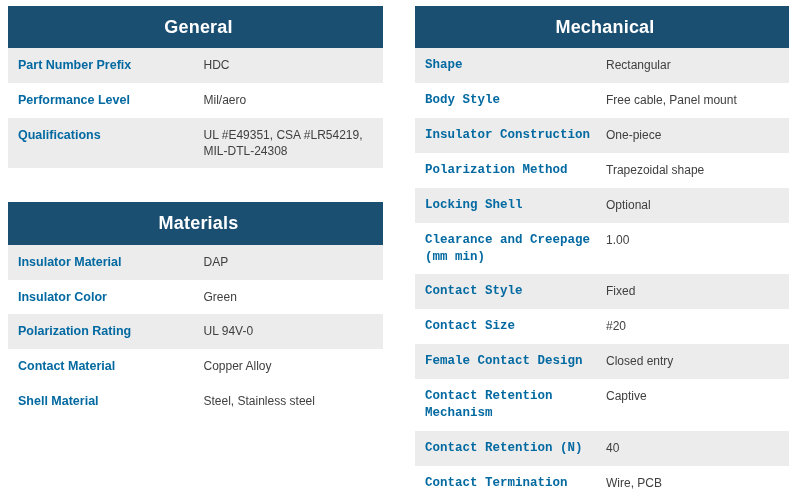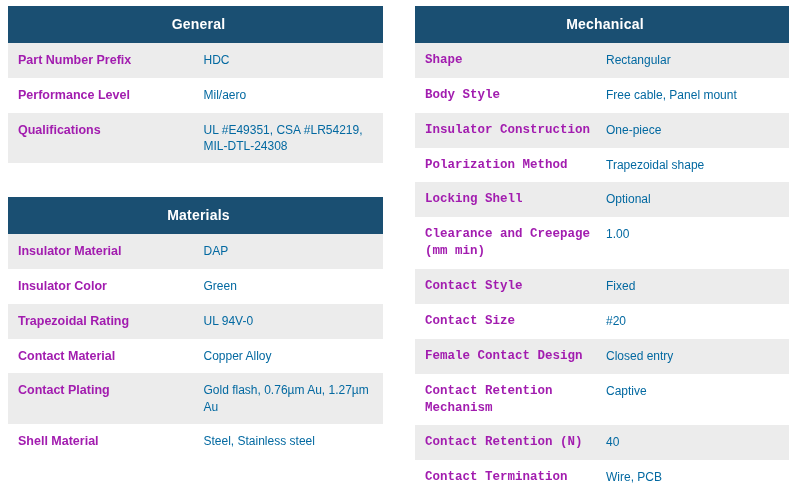--- a/index.html
+++ b/index.html
@@ -34,46 +34,46 @@
     width: 100%;
     border-collapse: collapse;
     table-layout: fixed;
   }
   .table-gap {
     height: 34px;
   }
   .tbl-header {
     background: #1a4f72;
     color: #ffffff;
-    font-size: 14px;
+    font-size: 18px;
     font-weight: bold;
     text-align: center;
     padding: 7px 4px 8px 4px;
     letter-spacing: 0.2px;
   }
   .spec-table tr.row-odd td {
     background: #ececec;
   }
   .spec-table tr.row-even td {
     background: #ffffff;
   }
   .spec-table td {
     padding: 9px 4px 9px 10px;
     vertical-align: top;
     line-height: 1.35;
   }
   td.label {
     width: 43%;
     font-size: 12.5px;
     font-weight: bold;
-    color: #a21caf;
+    color: #0369a1;
   }
   td.value {
     font-size: 12px;
-    color: #0369a1;
+    color: #404040;
     padding-left: 8px;
   }
   .col-right td.label { width: 62%; font-family: Liberation Mono, monospace; }
   .col-right td.value { padding-left: 4px; }
 </style>
 </head>
 <body>
 
 <div class="page">
   <div class="col col-left">
@@ -107,30 +107,26 @@
         </tr>
         <tr class="row-odd">
           <td class="label">Insulator Material</td>
           <td class="value">DAP</td>
         </tr>
         <tr class="row-even">
           <td class="label">Insulator Color</td>
           <td class="value">Green</td>
         </tr>
         <tr class="row-odd">
-          <td class="label">Trapezoidal Rating</td>
+          <td class="label">Polarization Rating</td>
           <td class="value">UL 94V-0</td>
         </tr>
         <tr class="row-even">
           <td class="label">Contact Material</td>
           <td class="value">Copper Alloy</td>
-        </tr>
-        <tr class="row-odd">
-          <td class="label">Contact Plating</td>
-          <td class="value">Gold flash, 0.76µm Au, 1.27µm Au</td>
         </tr>
         <tr class="row-even">
           <td class="label">Shell Material</td>
           <td class="value">Steel, Stainless steel</td>
         </tr>
       </tbody>
     </table>
 
   </div>
 

